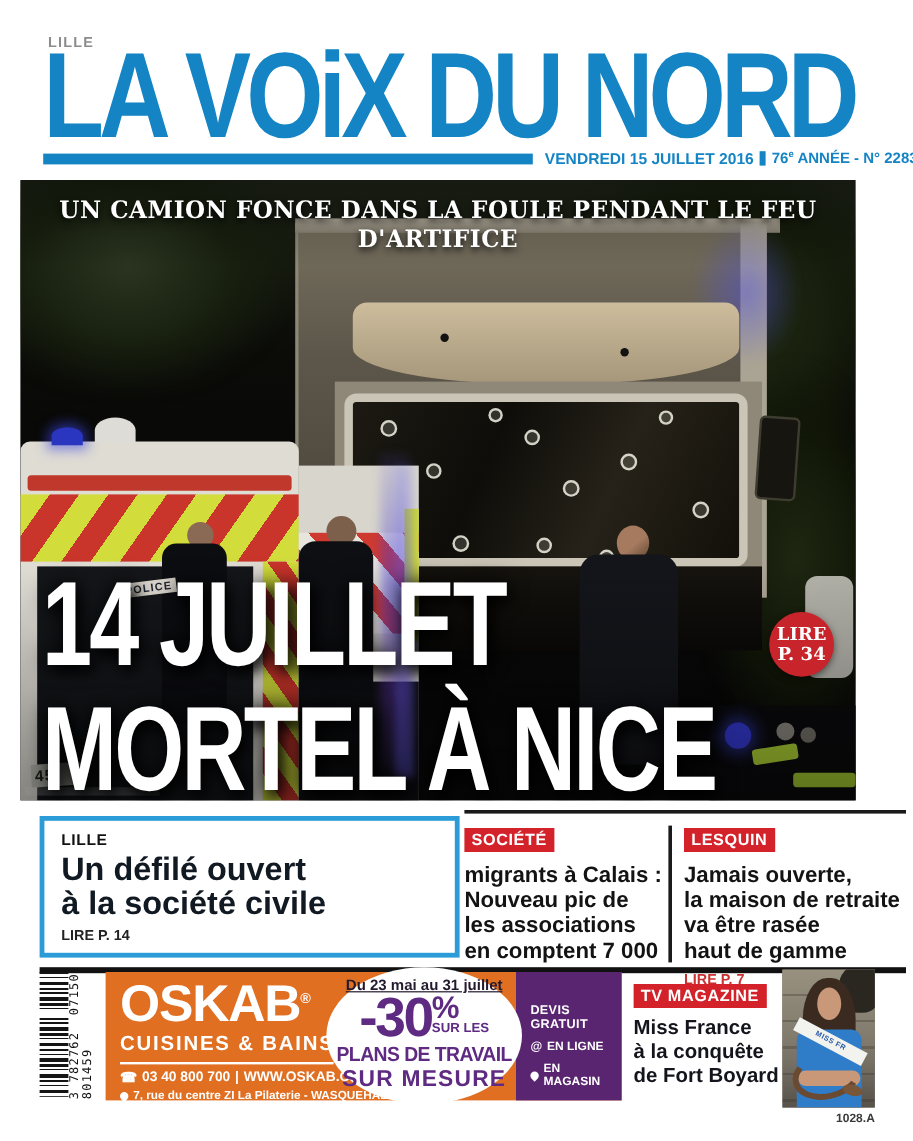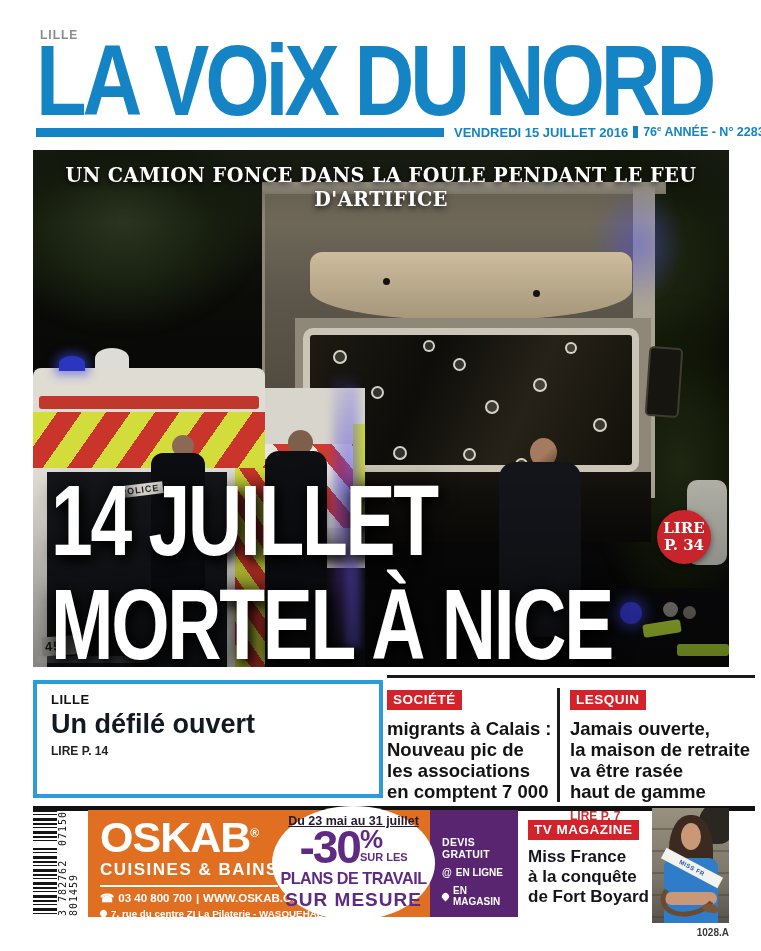--- a/index.html
+++ b/index.html
@@ -15,21 +15,21 @@
   .daterow{position:absolute;left:36px;top:124px;width:719px;height:16px;
            display:flex;align-items:center;}
   .daterule{width:408px;height:9px;background:#1484c4;flex:none;}
   .datetext{margin-left:10px;white-space:nowrap;color:#1484c4;font-size:13px;
             font-weight:900;display:flex;align-items:center;}
   .dateblock{display:inline-block;width:5px;height:12px;background:#1484c4;margin:0 5px;}
   .issuetext{font-weight:700;font-size:12.5px;color:#1484c4;white-space:nowrap;}
   .issuetext sup{font-size:8px;}
 
   
-  #photo{position:absolute;left:33px;top:150px;width:696px;height:517px;overflow:hidden;
+  #photo{position:absolute;left:17px;top:150px;width:696px;height:517px;overflow:hidden;
          background:linear-gradient(180deg,#20261a 0%,#171c10 10%,#0b0b08 28%,#060606 55%,#0a0909 100%);}
   .abs{position:absolute;}
   .hole{position:absolute;border:2px solid rgba(238,238,226,.85);border-radius:50%;
         background:rgba(210,210,198,.18);}
   .dhole{position:absolute;background:#141210;border-radius:50%;}
   .kicker{position:absolute;top:13px;left:0;width:100%;text-align:center;z-index:8;
           font-family:"DejaVu Serif",serif;font-weight:800;font-size:20px;color:#fff;
           letter-spacing:.5px;text-shadow:0 2px 6px rgba(0,0,0,.9);transform:scaleX(.96);}
   .mainhead{position:absolute;left:18px;z-index:9;color:#fff;font-weight:900;
             font-size:100px;line-height:1;white-space:nowrap;letter-spacing:-3px;
@@ -198,20 +198,21 @@
       <span>P. 34</span>
     </div>
   </div>
 
   <div class="thinrule"></div>
 
   <div class="leftbox">
     <div class="boxsection">LILLE</div>
     <div class="boxtitle">
       <div>Un défilé ouvert</div>
+      <div>à la société civile</div>
     </div>
     <div class="boxread">LIRE P. 14</div>
   </div>
 
   <div class="tcol" style="left:387px;width:168px;">
     <span class="seclabel">SOCIÉTÉ</span>
     <div class="ttitle">
       <div>migrants à Calais :</div>
       <div>Nouveau pic de</div>
       <div>les associations</div>

